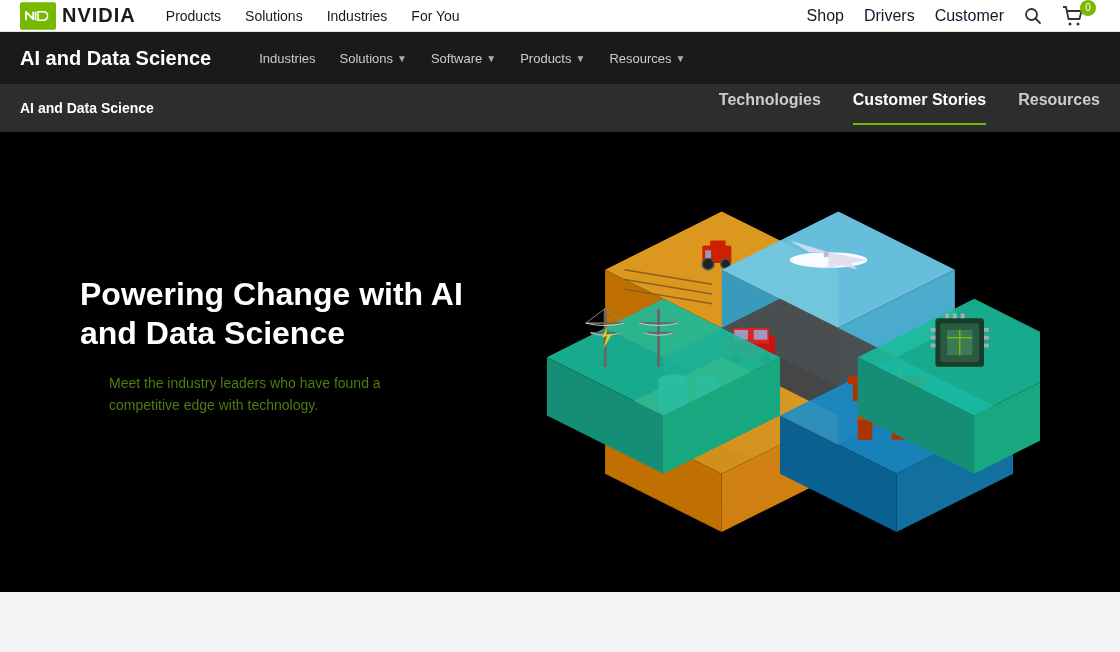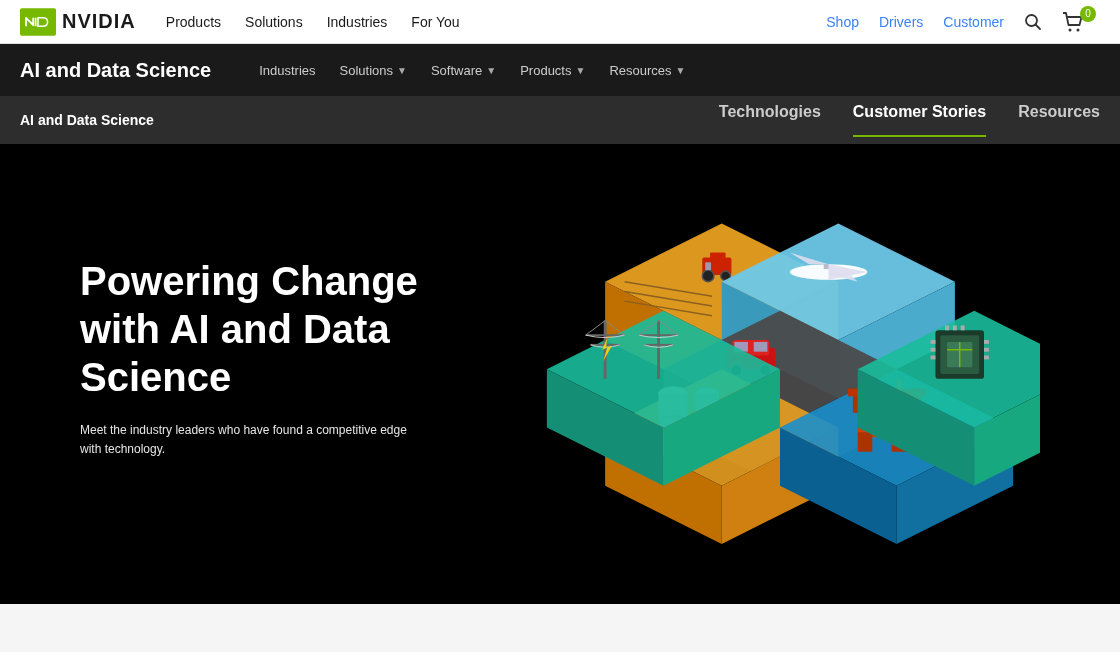--- a/index.html
+++ b/index.html
@@ -1,21 +1,21 @@
 <!DOCTYPE html>
 <html><head>
   <meta charset="utf-8">
   <style>
     * { margin: 0; padding: 0; box-sizing: border-box; }
     body { font-family: Arial, Helvetica, sans-serif; background: #fff; width: 1120px; overflow-x: hidden; }
 
     
     .top-nav {
       background: #fff;
-      height: 44px;
+      height: 32px;
       display: flex;
       align-items: center;
       padding: 0 20px;
       border-bottom: 1px solid #e0e0e0;
     }
     .top-nav .logo {
       display: flex;
       align-items: center;
       margin-right: 30px;
     }
@@ -35,22 +35,22 @@
       font-size: 14px;
       font-weight: 400;
     }
     .top-nav .right-links {
       display: flex;
       align-items: center;
       gap: 20px;
     }
     .top-nav .right-links a {
       text-decoration: none;
-      color: #3b82f6;
-      font-size: 14px;
+      color: #0f172a;
+      font-size: 16px;
     }
     .search-icon-wrap, .cart-icon-wrap {
       cursor: pointer;
       display: flex;
       align-items: center;
     }
     .cart-badge {
       background: #76b900;
       color: #fff;
       border-radius: 50%;
@@ -135,31 +135,32 @@
       padding: 60px 60px 60px 80px;
       position: relative;
       overflow: hidden;
     }
     .hero-text {
       flex: 0 0 420px;
       z-index: 2;
     }
     .hero-text h1 {
       color: #fff;
-      font-size: 40px;
+      font-size: 32px;
       font-weight: 700;
       line-height: 1.2;
       margin-bottom: 20px;
     }
     .hero-text p {
-      color: #e5e5e5;
-      font-size: 12px;
+      color: #4d7c0f;
+      font-size: 14px;
       line-height: 1.6;
       margin-bottom: 32px;
       max-width: 340px;
+      margin-left: 29px;
     }
     .hero-cta {
       background: #76b900;
       color: #fff;
       border: none;
       padding: 12px 22px;
       font-size: 14px;
       font-weight: 700;
       cursor: pointer;
       text-transform: none;

